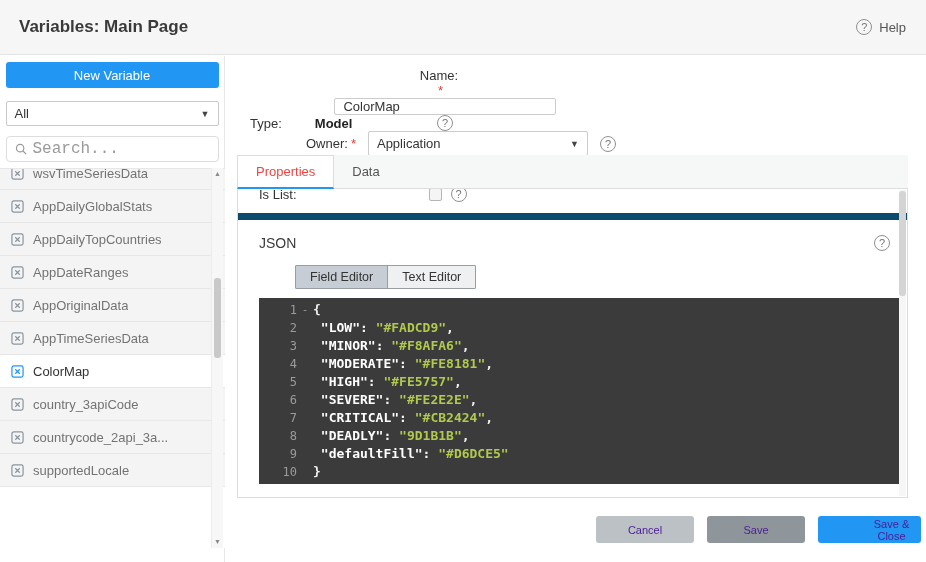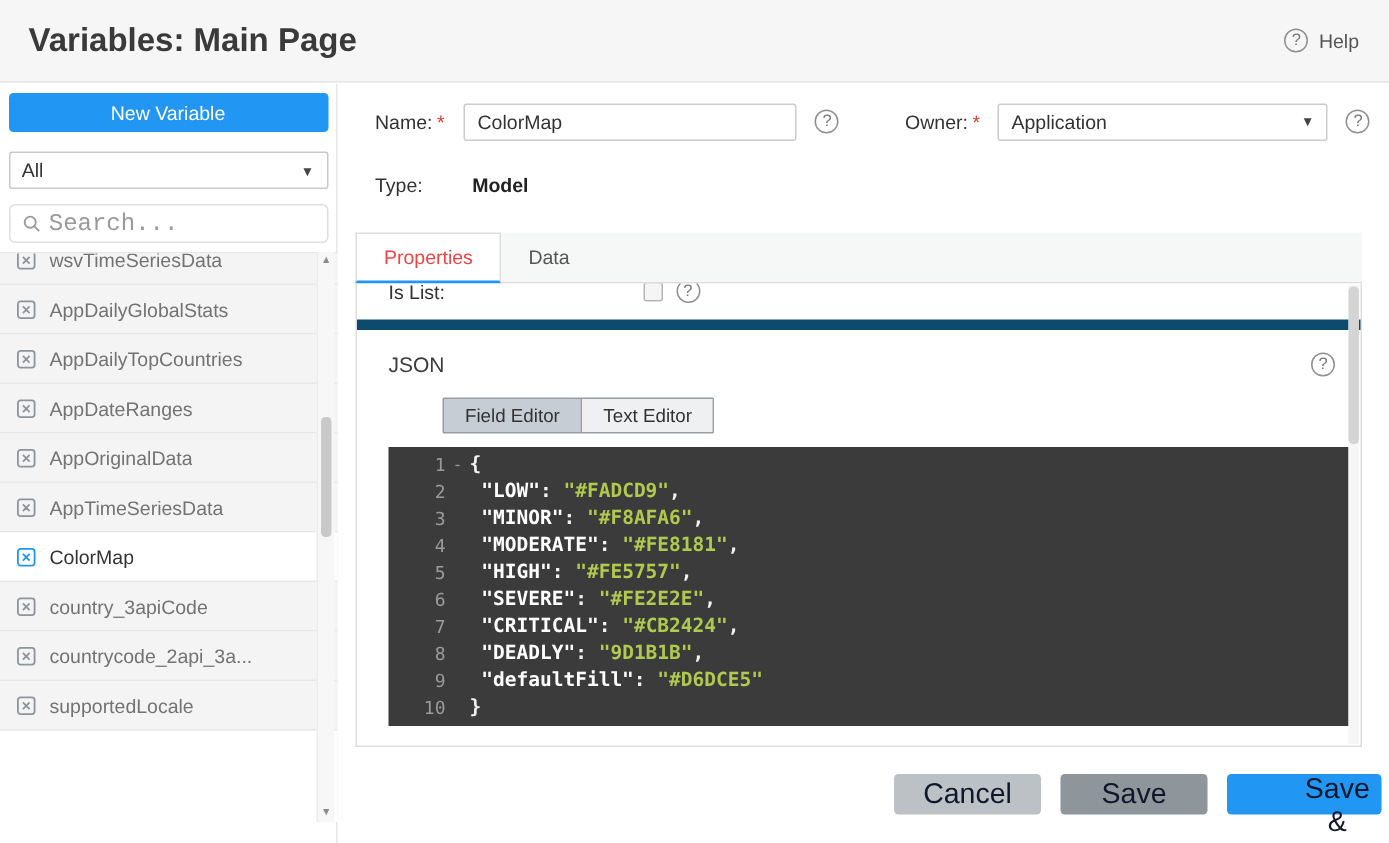--- a/index.html
+++ b/index.html
@@ -18,21 +18,21 @@
     --cancel-gray: #BCC1C6;
   }
 
   
   .header{
     position:absolute; top:0; left:0; width:926px; height:55px;
     background:#f6f6f7; border-bottom:1px solid #e3e4e5;
     display:flex; align-items:center; justify-content:space-between;
     padding:0 20px 0 19px;
   }
-  .header .title{ font-size:22px; font-weight:bold; color:#3a3a3a; }
+  .header .title{ font-size:17px; font-weight:bold; color:#3a3a3a; }
   .help-btn{ display:flex; align-items:center; gap:7px; color:#555; cursor:pointer; font-size:13px; }
   .qmark{
     display:inline-flex; width:16px; height:16px; border:1px solid #909090;
     border-radius:50%; align-items:center; justify-content:center;
     font-size:11px; color:#777; background:transparent; flex:0 0 auto;
   }
 
   
   .sidebar{
     position:absolute; top:56px; left:0; width:225px; height:506px;
@@ -89,21 +89,21 @@
   .sb .arrow.up{ top:0; }
   .sb .arrow.down{ bottom:0; }
   .sb .thumb{
     position:absolute; left:2px; top:110px; width:7px; height:80px;
     background:#c9c9c9; border-radius:3px; cursor:grab;
   }
 
   
   .main{ position:absolute; left:226px; top:56px; width:700px; height:506px; background:#fff; }
 
-  .form-row{ position:absolute; top:12px; left:24px; height:26px; display:flex; align-items:center; }
+  .form-row{ position:absolute; top:12px; left:36px; height:26px; display:flex; align-items:center;flex-direction:column; }
   .flabel{ color:#333; }
   .req{ color:#e53935; margin-left:3px; }
   .name-input{
     margin-left:13px; width:222px; height:25px; border:1px solid #ccc;
     border-radius:2px; padding:0 8px; font-size:13px; font-family:inherit; color:#333; outline:none;
   }
   .row-help{ margin-left:12px; }
   .owner-group{ margin-left:44px; display:flex; align-items:center; }
   .owner-select{
     margin-left:12px; width:220px; height:25px; border:1px solid #ccc; border-radius:2px;
@@ -176,21 +176,21 @@
   .ln-code{ white-space:pre; color:#f2f2f2; }
   .tok-p{ color:#f2f2f2; font-weight:bold; }
   .tok-k{ color:#ffffff; font-weight:bold; }
   .tok-v{ color:var(--code-val); font-weight:bold; }
 
   
   .footer{
     position:absolute; top:460px; right:5px; display:flex; gap:13px; align-items:center;
   }
   .btn{
-    height:27px; border:none; border-radius:3px; color:#0f172a; font-size:19px;
+    height:27px; border:none; border-radius:3px; color:#4c1d95; font-size:11px;
     font-family:inherit; cursor:pointer;
   }
   .btn-cancel{ width:98px; background:var(--cancel-gray); }
   .btn-save{ width:98px; background:var(--save-gray); }
   .btn-saveclose{ width:103px; background:var(--accent);padding-left:44px; }
 </style>
 </head>
 <body>
 
 <div class="header">

